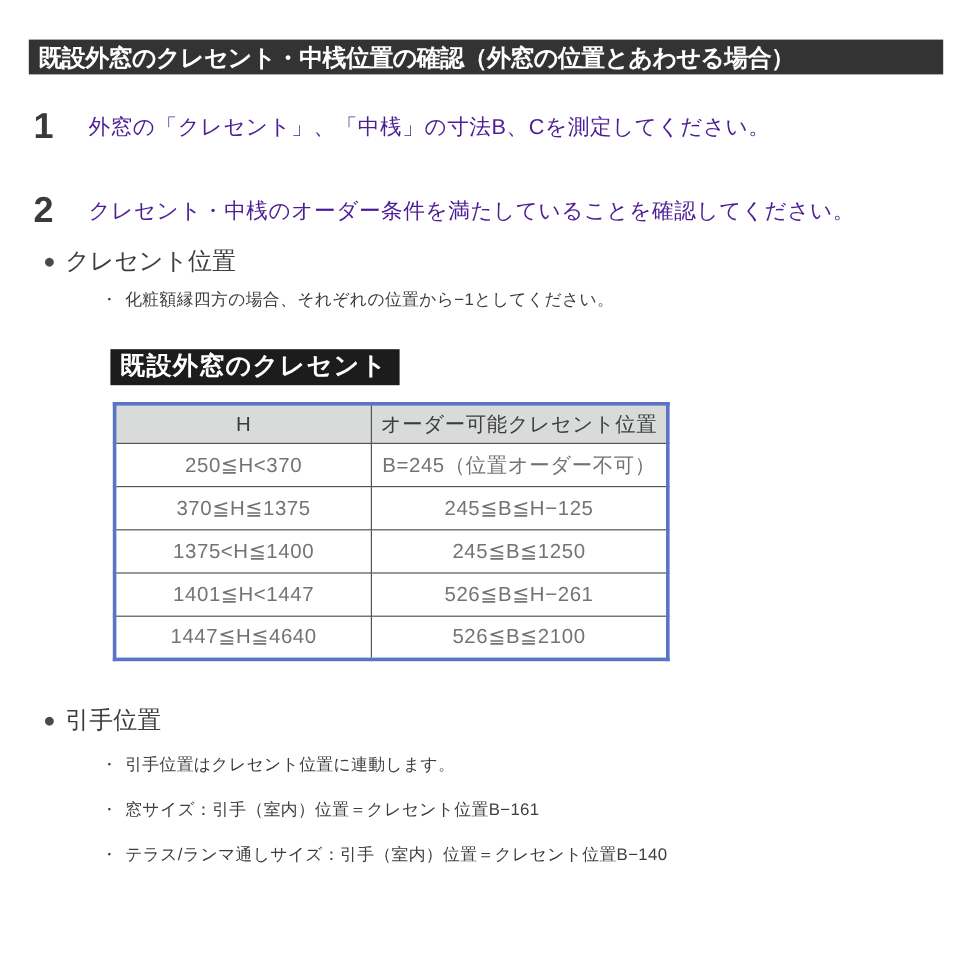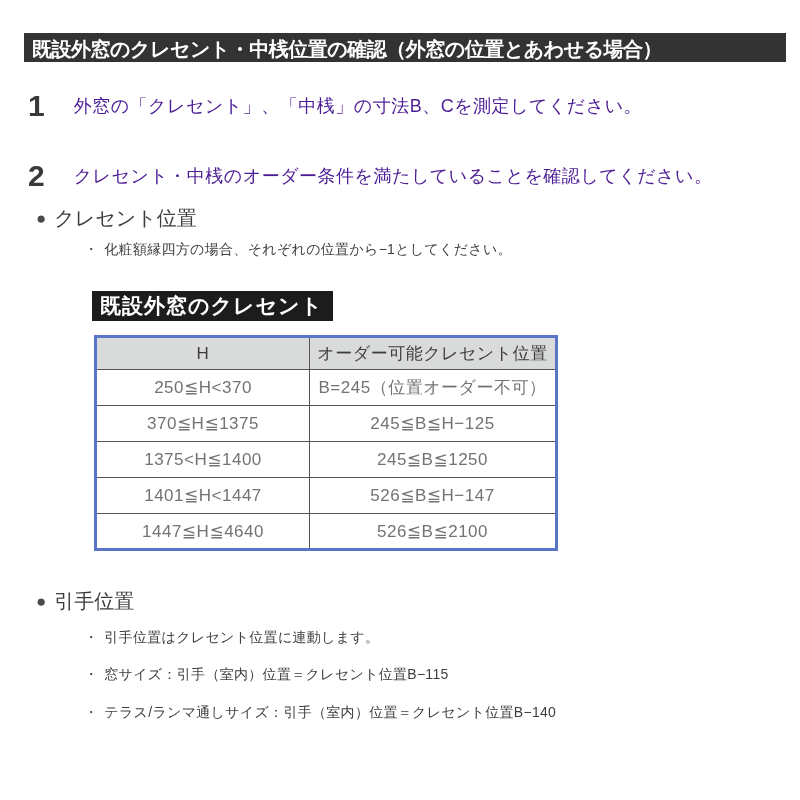--- a/index.html
+++ b/index.html
@@ -159,38 +159,38 @@
       <tr>
         <td>370≦H≦1375</td>
         <td>245≦B≦H−125</td>
       </tr>
       <tr>
         <td>1375&lt;H≦1400</td>
         <td>245≦B≦1250</td>
       </tr>
       <tr>
         <td>1401≦H&lt;1447</td>
-        <td>526≦B≦H−147</td>
+        <td>526≦B≦H−261</td>
       </tr>
       <tr>
         <td>1447≦H≦4640</td>
         <td>526≦B≦2100</td>
       </tr>
     </tbody>
   </table>
 
   <div class="bullet-l1 bullet-handle">
     <span class="marker">●</span><span>引手位置</span>
   </div>
 
   <div class="bullet-l2 sub-handle-1">
     <span class="marker">・</span><span>引手位置はクレセント位置に連動します。</span>
   </div>
 
   <div class="bullet-l2 sub-handle-2">
-    <span class="marker">・</span><span>窓サイズ：引手（室内）位置＝クレセント位置B−115</span>
+    <span class="marker">・</span><span>窓サイズ：引手（室内）位置＝クレセント位置B−161</span>
   </div>
 
   <div class="bullet-l2 sub-handle-3">
     <span class="marker">・</span><span>テラス/ランマ通しサイズ：引手（室内）位置＝クレセント位置B−140</span>
   </div>
 
 </div>
 
 </body></html>

